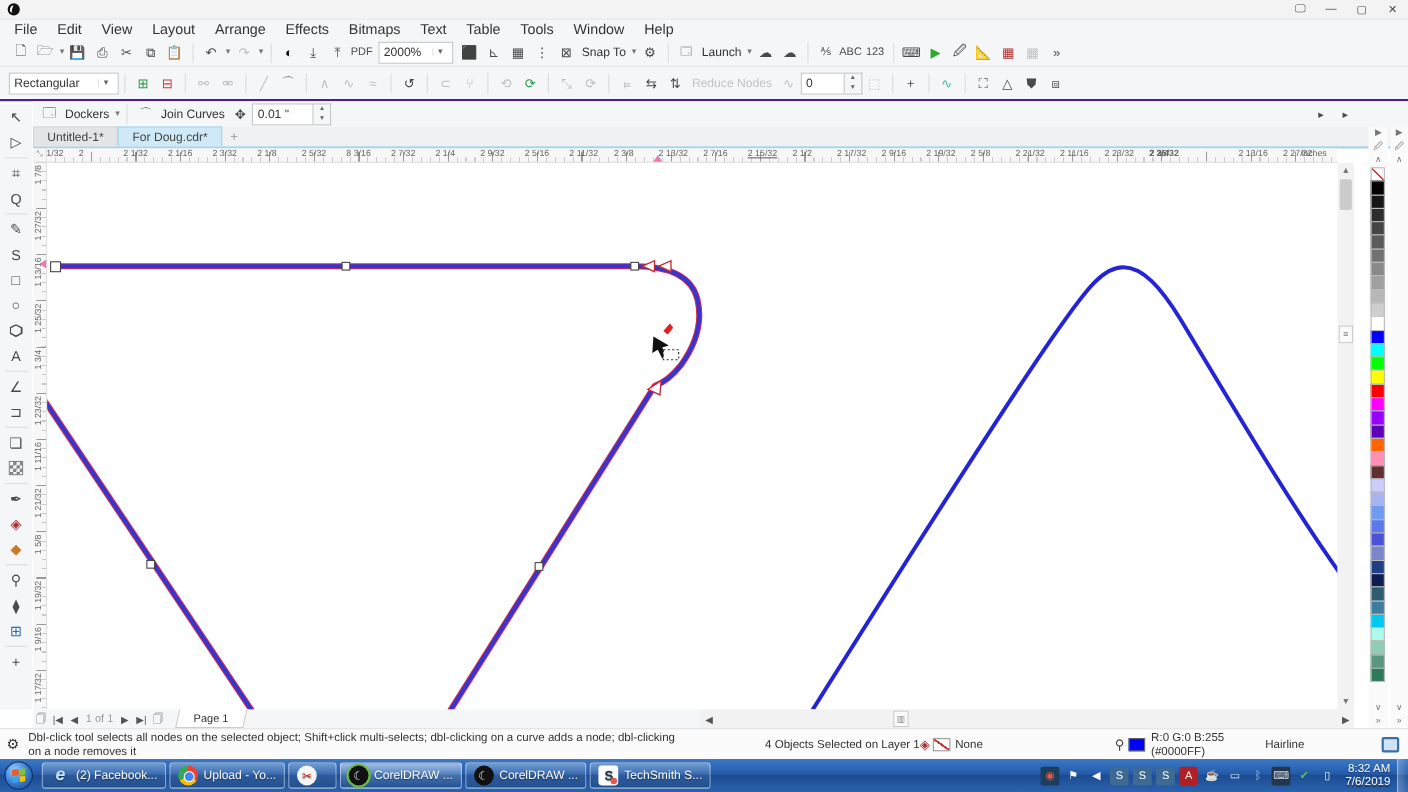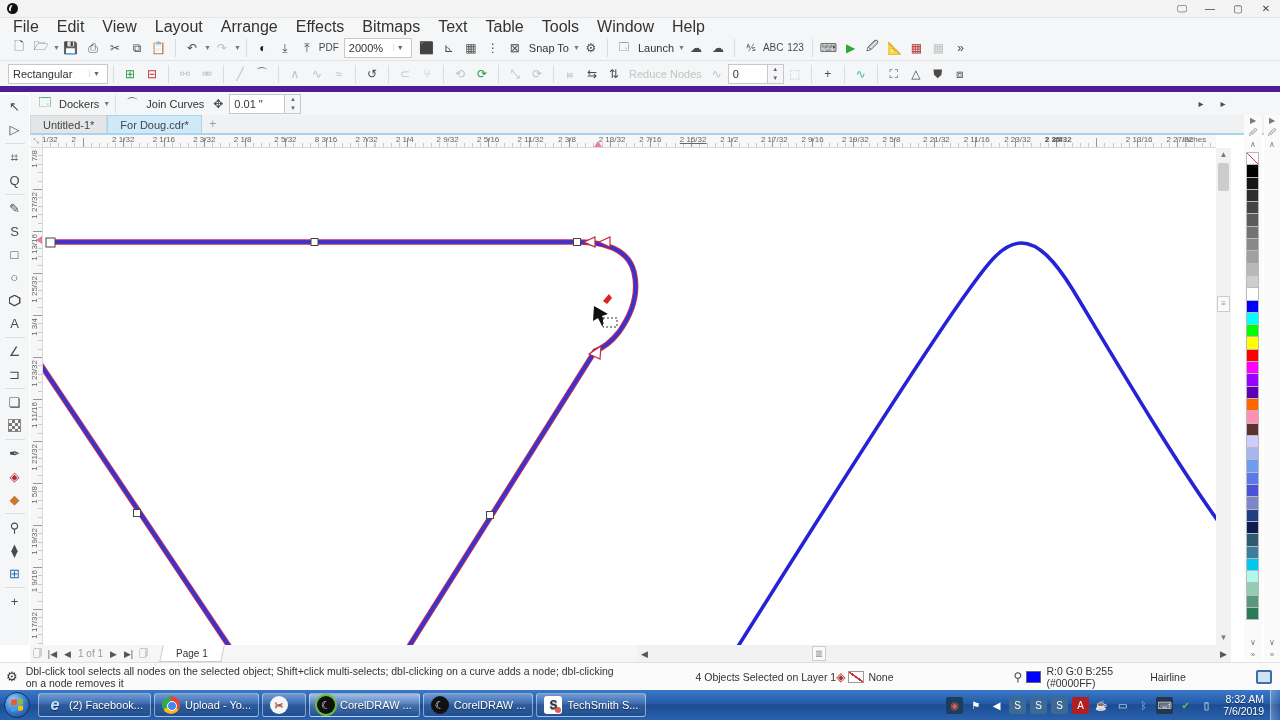--- a/index.html
+++ b/index.html
@@ -9,27 +9,27 @@
   #titlebar { position:absolute; top:0; left:0; width:1280px; height:18px;
     background:#f3f3f3; border-bottom:1px solid #e6e6e6; display:flex; align-items:center; font-size:11px; color:#333; }
   #app-logo { width:11px; height:11px; border-radius:50%; background:#111; margin:0 6px 0 7px; position:relative; }
   #app-logo:after { content:""; position:absolute; left:2px; top:2px; width:5px; height:7px;
     border-left:2px solid #fff; border-radius:50% 0 0 50%; transform:rotate(14deg); }
   #win-controls { margin-left:auto; display:flex; align-items:center; height:100%; }
   .winbtn { width:28px; height:100%; display:flex; align-items:center; justify-content:center;
     font-size:10px; color:#444; }
   
   #menubar { position:absolute; top:18px; left:0; width:1280px; height:17px; background:#f5f6f7;
-    display:flex; align-items:center; font-size:16px; color:#333; padding-left:4px; }
+    display:flex; align-items:center; font-size:13px; color:#333; padding-left:4px; }
   .menu-item { padding:1px 9px; }
   
   #stdbar { position:absolute; top:35px; left:0; width:1280px; height:26px; background:#f5f6f7;
     border-bottom:1px solid #e3e4e5; display:flex; align-items:center; padding-left:8px; }
   #propbar { position:absolute; top:61px; left:0; width:1280px; height:31px; background:#f5f6f7;
-    border-bottom:6px solid #4c1d95; display:flex; align-items:center; padding-left:8px; }
+    border-bottom:2px solid #4c1d95; display:flex; align-items:center; padding-left:8px; }
   #dockersbar { position:absolute; top:92px; left:30px; width:1250px; height:23px; background:#f5f6f7;
     display:flex; align-items:center; padding-left:4px; font-size:11px; color:#333; }
   .tbtn { min-width:20px; height:20px; display:flex; align-items:center; justify-content:center;
     font-size:12px; color:#4a4a4a; margin:0 1px; border-radius:2px; }
   .tbtn.sm { font-size:10px; }
   .tbtn.dis { color:#c0c0c0; }
   .caret { font-size:7px; color:#777; margin-left:1px; }
   .tsep { width:1px; height:18px; background:#dcdcdc; margin:0 5px; }
   .tselect { height:20px; border:1px solid #c8c8c8; background:#fff; display:flex; align-items:center;
     font-size:11px; color:#333; padding:0 4px; }

